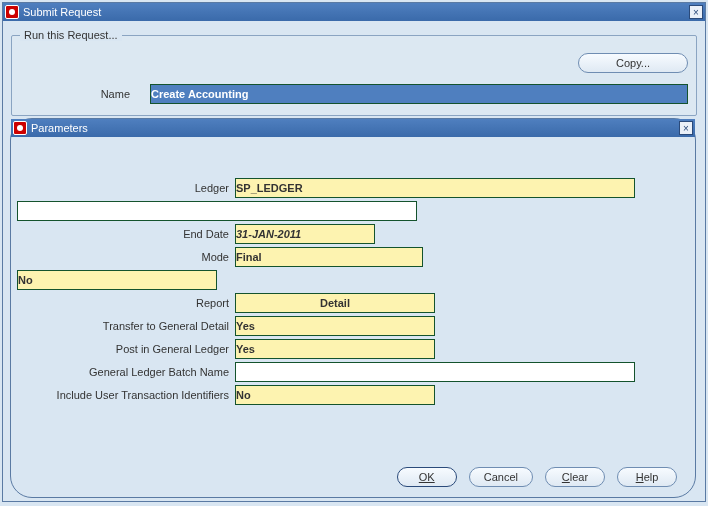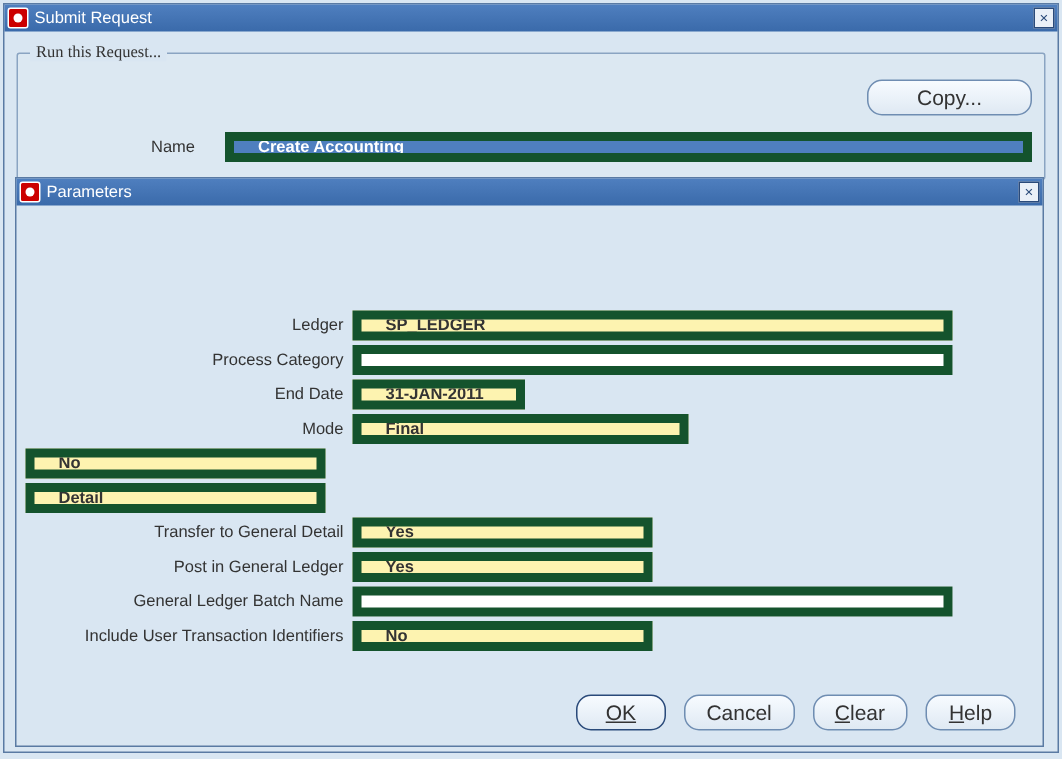--- a/index.html
+++ b/index.html
@@ -60,32 +60,31 @@
     border-radius: 2px;
     padding: 8px;
     margin: 2px 0 10px 0;
     background: #dce8f2;
   }
   fieldset.groupbox legend {
     padding: 0 4px;
     color: #333;
     font-size: 11px;
     background: #d9e6f2;
-    font-family: Liberation Serif, serif;
   }
   .copy-wrap { text-align: right; padding: 4px 0 8px 0; }
   .btn {
     display: inline-block;
     min-width: 60px;
     padding: 3px 14px;
     background: linear-gradient(#f7fbff, #dfe9f3);
     border: 1px solid #6f8db2;
     border-radius: 10px;
     color: #333;
-    font-size: 14px;
+    font-size: 11px;
     text-align: center;
     cursor: pointer;
   }
   .btn.default { border-color: #2a4a7a; }
   .btn.default span { text-decoration: underline; }
   .btn .mn { text-decoration: underline; }
   .form-row {
     display: flex;
     align-items: center;
     margin: 3px 0;
@@ -98,40 +97,41 @@
   }
   .param-label {
     width: 218px;
     text-align: right;
     padding-right: 6px;
     color: #333;
     font-size: 11px;
   }
   .text-input {
     height: 20px;
-    border: 6px solid #14532d;
+    border: 1px solid #14532d;
     background: #fff;
     font-size: 11px;
-    padding: 2px 16px;
+    padding: 2px 0;
     font-weight: bold;
     color: #333;
   }
   .req { background: #fdf3b0; }
   .sel {
     background: #4f7fbf;
     color: #fff;
   }
   .main-window {
     left: 2px; top: 2px; width: 704px; height: 500px;
   }
   .param-window {
     left: 10px; top: 118px; width: 686px; height: 380px;
     z-index: 2;
-  }
-  .param-body { padding: 38px 18px 6px 6px; margin-top: 29px; }
+    border-radius: 22px;
+  }
+  .param-body { padding: 38px 18px 6px 6px; }
   .button-bar {
     position: absolute;
     bottom: 10px;
     right: 18px;
     display: flex;
     gap: 12px;
   }
   .ghost-inputs {
     position: absolute;
     right: 12px;
@@ -186,36 +186,36 @@
     <span class="title-text">Parameters</span>
     <span class="close">×</span>
   </div>
   <div class="param-body">
 
     <div class="form-row">
       <div class="param-label">Ledger</div>
       <input class="text-input req" style="width: 400px;" value="SP_LEDGER">
     </div>
     <div class="form-row">
-      <div class="param-label">Process Category</div>
       <input class="text-input" style="width: 400px;" value="">
     </div>
     <div class="form-row">
       <div class="param-label">End Date</div>
-      <input class="text-input req" style="width: 115px;" value="31-JAN-2011">
+      <input class="text-input req" style="width: 140px; font-style: italic;" value="31-JAN-2011">
     </div>
     <div class="form-row">
       <div class="param-label">Mode</div>
-      <input class="text-input req" style="width: 224px;" value="Final">
+      <input class="text-input req" style="width: 188px;" value="Final">
     </div>
     <div class="form-row">
       <input class="text-input req" style="width: 200px;" value="No">
     </div>
     <div class="form-row">
-      <input class="text-input req" style="width: 200px;" value="Detail">
+      <div class="param-label">Report</div>
+      <input class="text-input req" style="width: 200px; text-align: center;" value="Detail">
     </div>
     <div class="form-row">
       <div class="param-label">Transfer to General Detail</div>
       <input class="text-input req" style="width: 200px;" value="Yes">
     </div>
     <div class="form-row">
       <div class="param-label">Post in General Ledger</div>
       <input class="text-input req" style="width: 200px;" value="Yes">
     </div>
     <div class="form-row">

